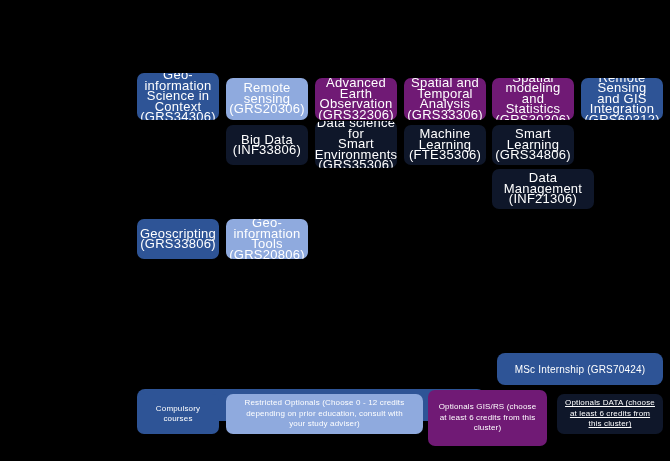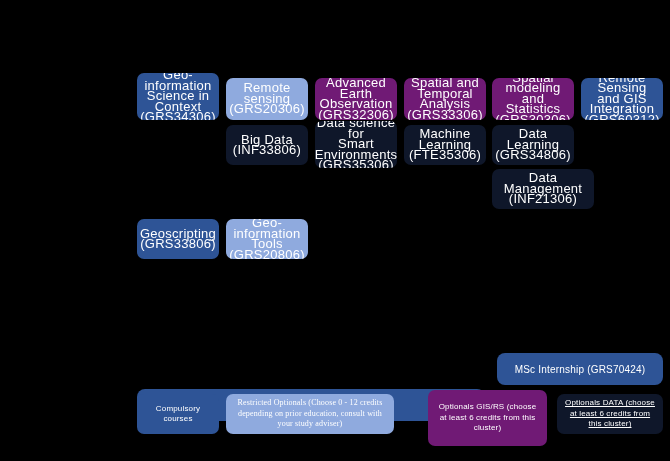--- a/index.html
+++ b/index.html
@@ -84,40 +84,40 @@
 (INF33806)</div>
 
   <div class="box c-darkgreen" style="left:315px; top:121px; width:82px; height:47px;">Data science for
 Smart
 Environments
 (GRS35306)</div>
 
   <div class="box c-darkgreen" style="left:404px; top:125px; width:82px; height:40px;">Machine Learning
 (FTE35306)</div>
 
-  <div class="box c-darkgreen" style="left:492px; top:125px; width:82px; height:40px;">Data Learning
+  <div class="box c-darkgreen" style="left:492px; top:125px; width:82px; height:40px;">Smart Learning
 (GRS34806)</div>
 
   <div class="box c-darkgreen" style="left:492px; top:169px; width:102px; height:40px;">Data Management
 (INF21306)</div>
 
   <div class="box c-darkblue" style="left:137px; top:219px; width:82px; height:40px;">Geoscripting
 (GRS33806)</div>
 
   <div class="box c-lightblue" style="left:226px; top:219px; width:82px; height:40px;">Geo-information
 Tools (GRS20806)</div>
 
   <div class="box big c-darkblue" style="left:137px; top:353px; width:348px; height:32px;margin-top:36px;">MSc Thesis (GRS80436)</div>
 
   <div class="box big c-darkblue" style="left:497px; top:353px; width:166px; height:32px;">MSc Internship (GRS70424)</div>
 
   <div class="box legend c-darkblue" style="left:137px; top:394px; width:82px; height:40px;">Compulsory
 courses</div>
 
-  <div class="box legend c-lightblue" style="left:226px; top:394px; width:168px; height:40px;font-family:Liberation Serif, serif;">Restricted Optionals (Choose 0 - 12 credits
+  <div class="box legend c-lightblue" style="left:226px; top:394px; width:197px; height:40px;">Restricted Optionals (Choose 0 - 12 credits
 depending on prior education, consult with
 your study adviser)</div>
 
   <div class="box legend c-lightgreen" style="left:428px; top:390px; width:119px; height:56px;">Optionals GIS/RS (choose
 at least 6 credits from this
 cluster)</div>
 
   <div class="box legend c-darkgreen" style="left:557px; top:394px; width:106px; height:40px;text-decoration:underline;">Optionals DATA (choose
 at least 6 credits from
 this cluster)</div>

